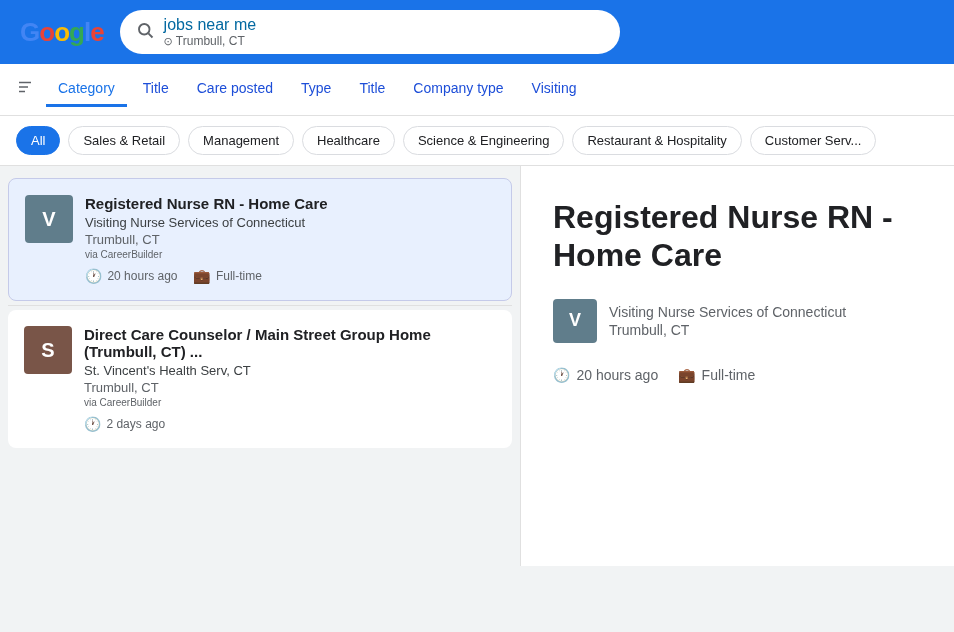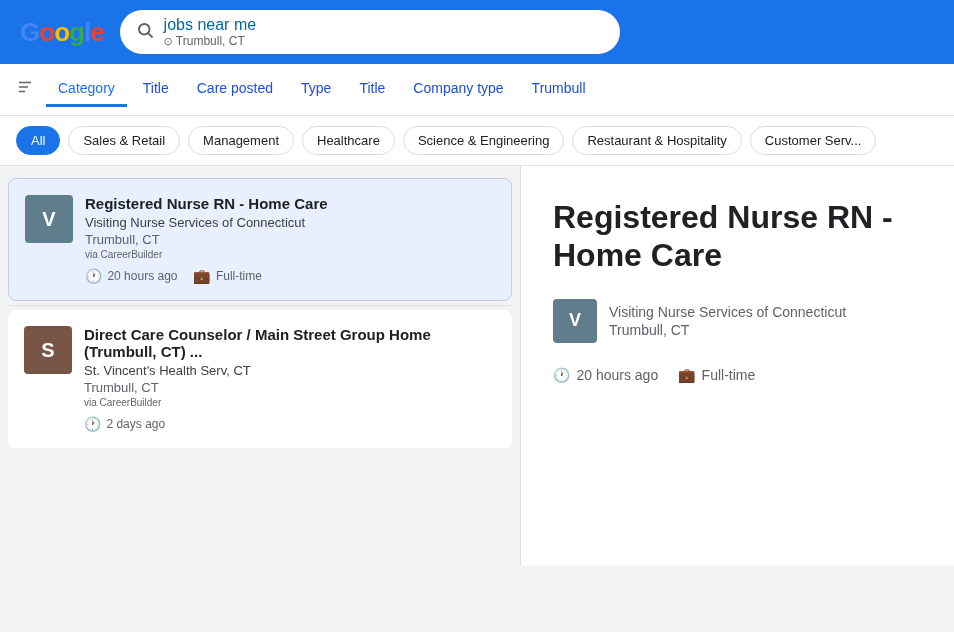--- a/index.html
+++ b/index.html
@@ -286,21 +286,21 @@
         <line x1="4" y1="12" x2="16" y2="12"></line>
         <line x1="4" y1="18" x2="12" y2="18"></line>
     </svg>
   </div>
   <div class="filter-tab active">Category</div>
   <div class="filter-tab">Title</div>
   <div class="filter-tab">Care posted</div>
   <div class="filter-tab">Type</div>
   <div class="filter-tab">Title</div>
   <div class="filter-tab">Company type</div>
-  <div class="filter-tab">Trumbull</div>
+  <div class="filter-tab">Visiting</div>
 </div>
 
 <div class="category-bar">
   <div class="chip active">All</div>
   <div class="chip">Sales &amp; Retail</div>
   <div class="chip">Management</div>
   <div class="chip">Healthcare</div>
   <div class="chip">Science &amp; Engineering</div>
   <div class="chip">Restaurant &amp; Hospitality</div>
   <div class="chip">Customer Serv...</div>

